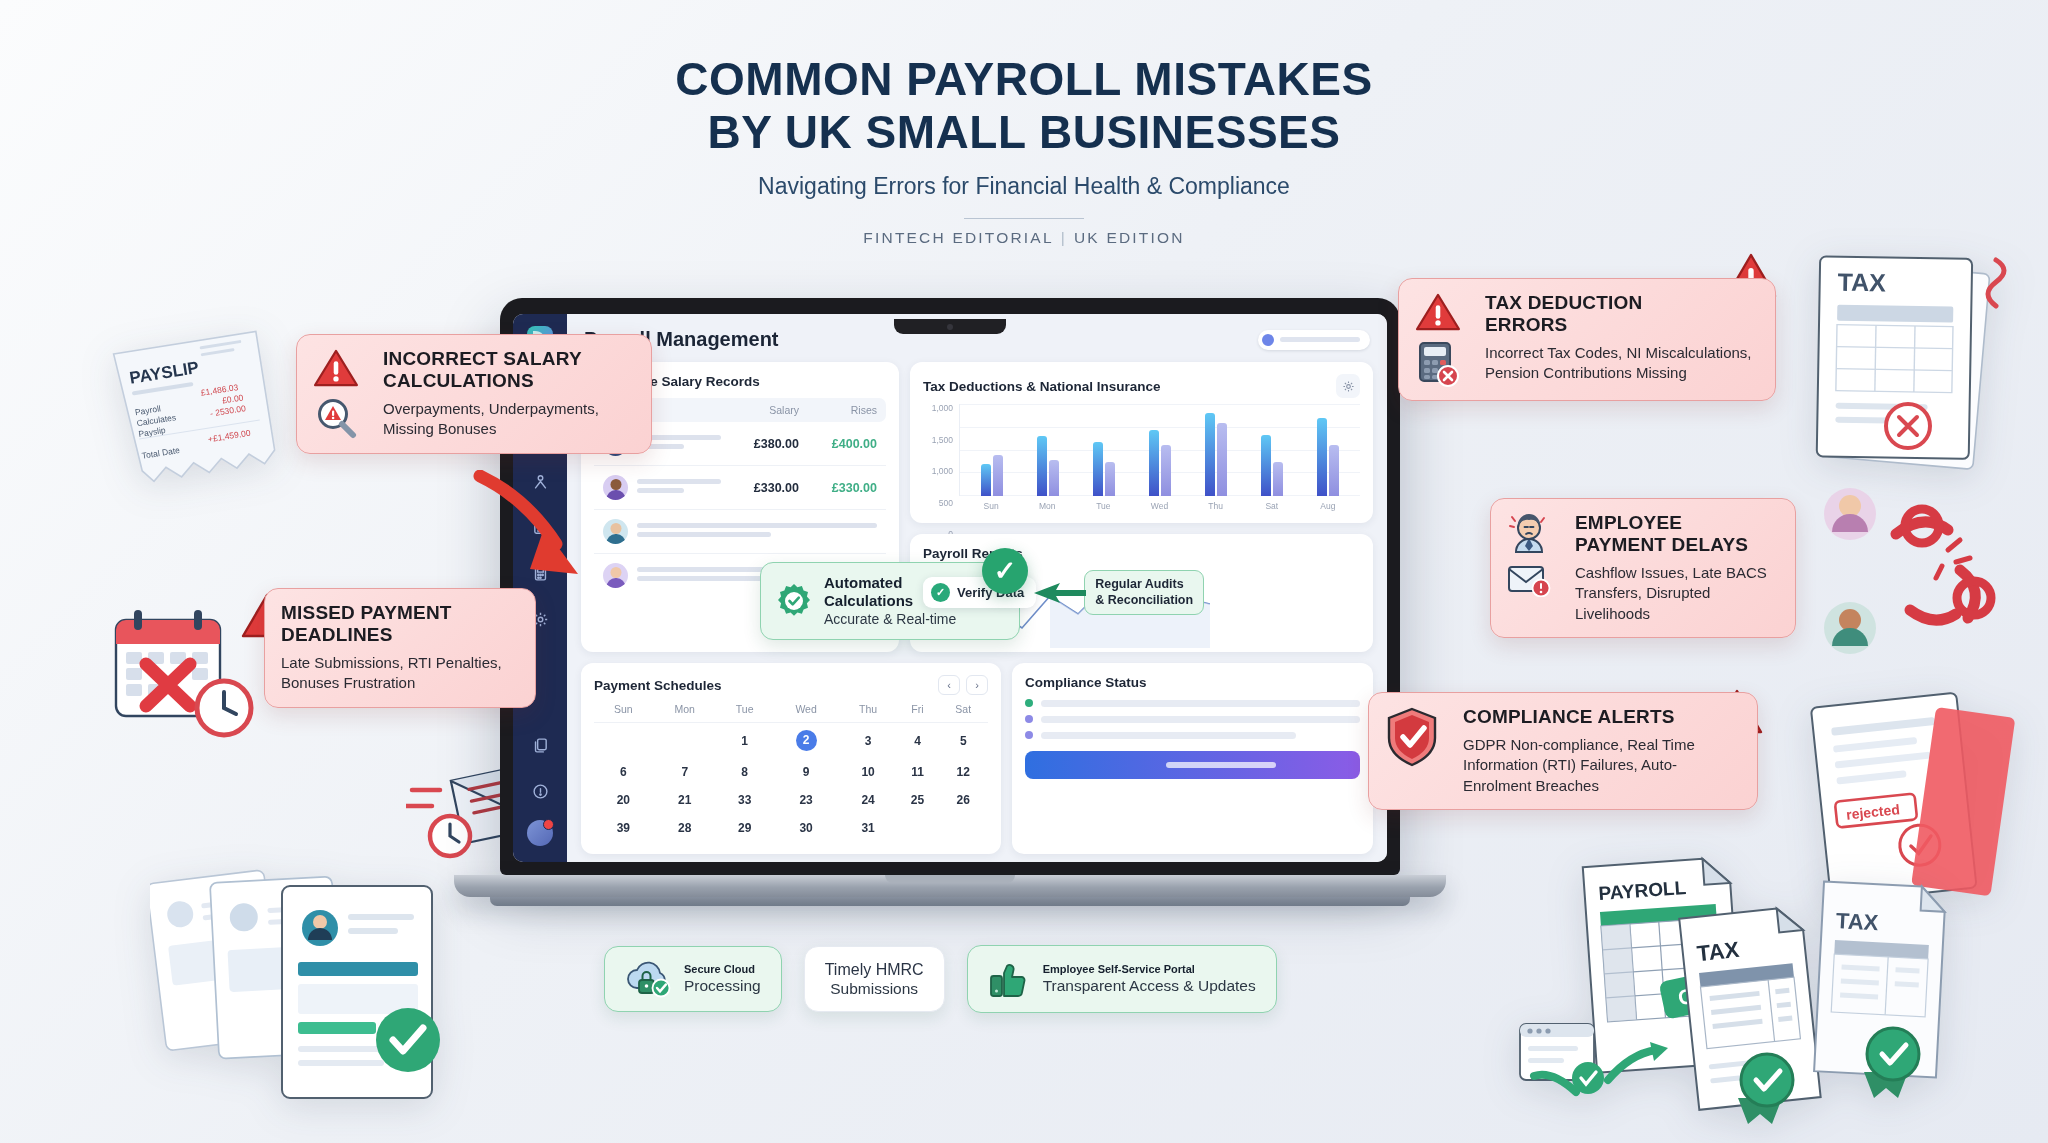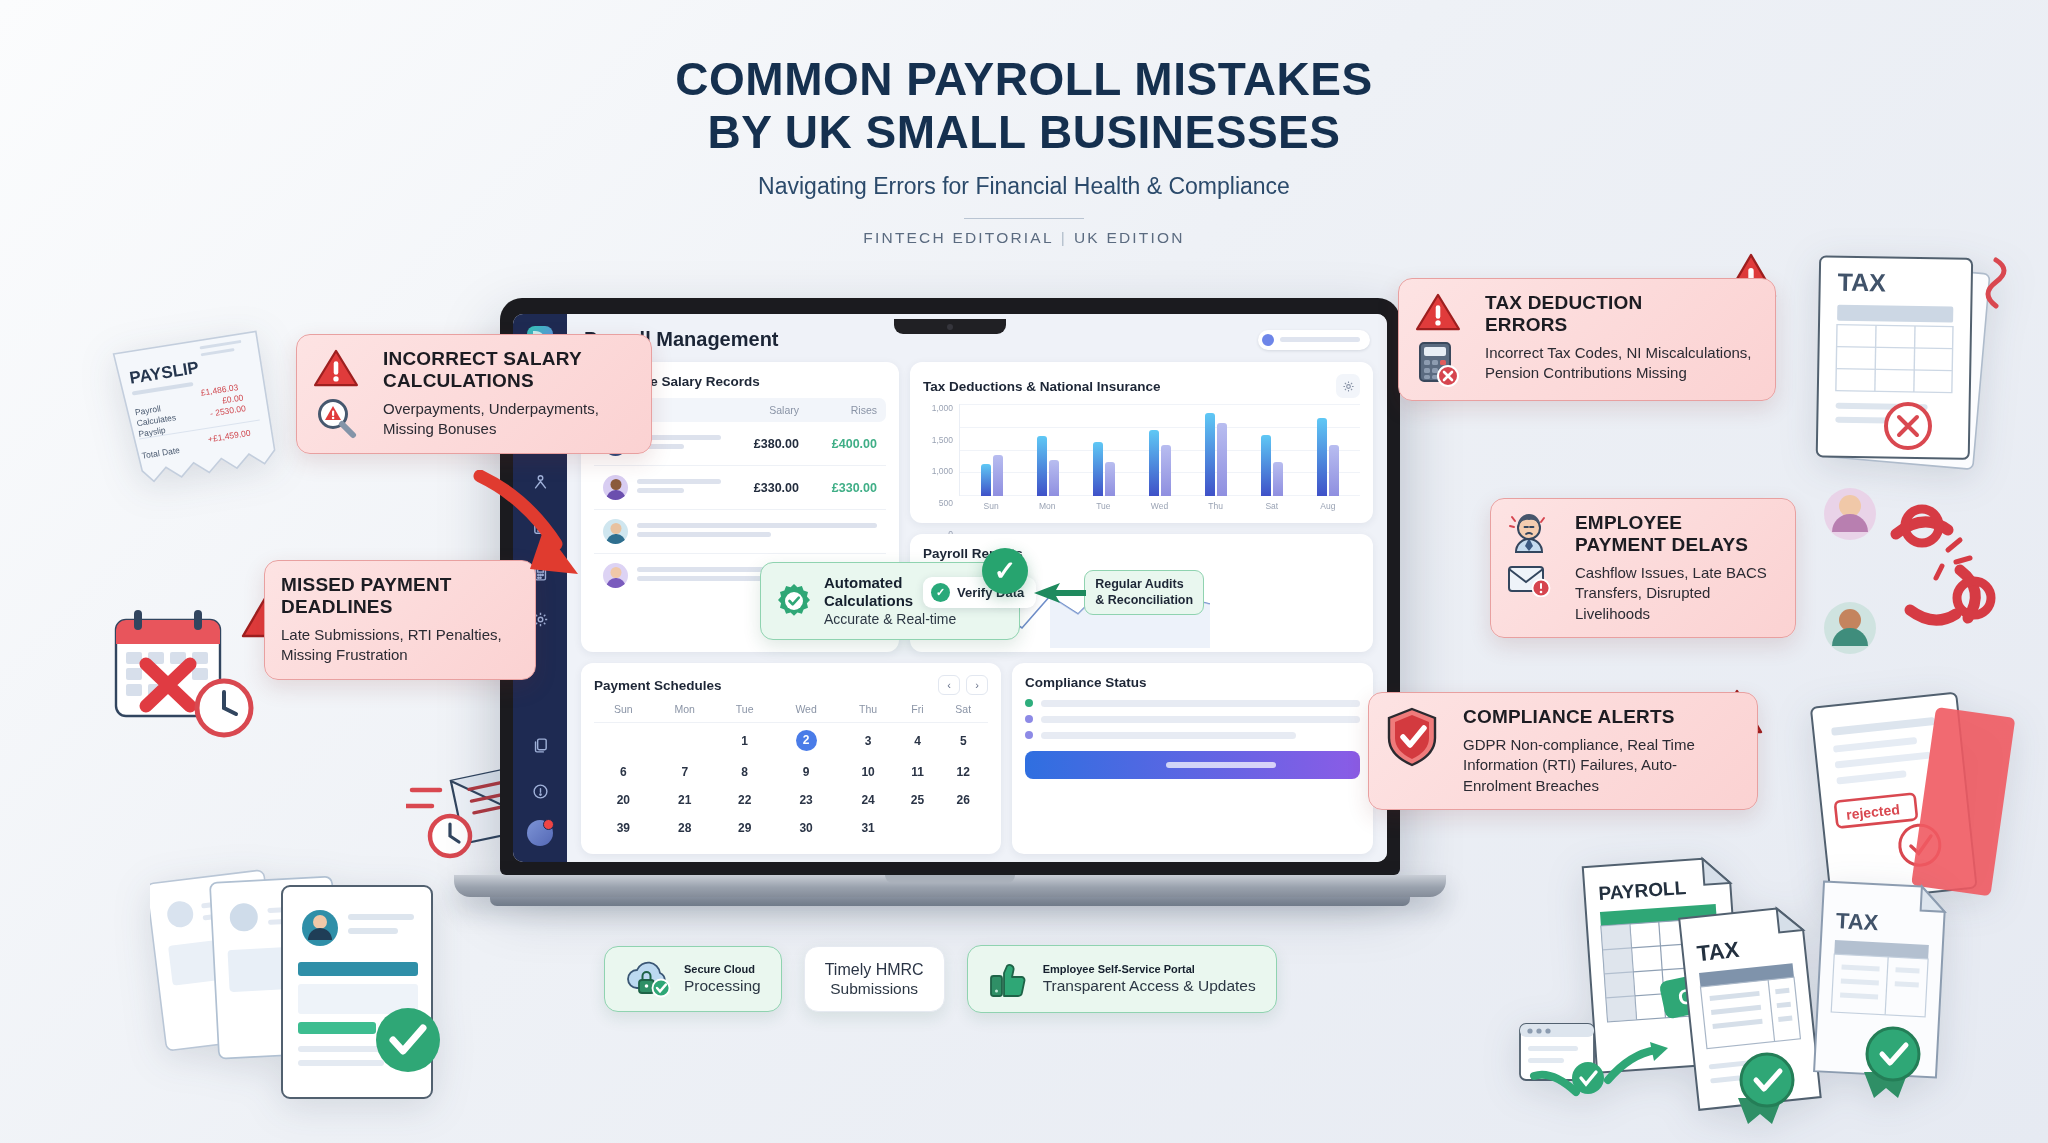--- a/index.html
+++ b/index.html
@@ -141,21 +141,21 @@
              border:1.6px solid #e8a0a0; border-radius:14px; padding:13px 16px;
              box-shadow:0 8px 22px rgba(120,40,40,.14); display:flex; gap:24px; }
   .callout .ctext h3 { font-size:19px; font-weight:700; color:#1c1c22; line-height:1.16;
              letter-spacing:.2px; text-transform:uppercase; }
   .callout .ctext p { font-size:15px; color:#2b2b33; line-height:1.35; margin-top:7px; }
   .icols { display:flex; flex-direction:column; align-items:center; gap:9px; flex:0 0 auto; }
 
   .warn { width:46px; height:40px; position:relative; }
 
   .co-salary   { left:296px; top:334px; width:356px; }
-  .co-missed   { left:264px; top:560px; width:272px; }
+  .co-missed   { left:264px; top:588px; width:272px; }
   .co-tax      { left:1398px; top:278px; width:378px; }
   .co-delays   { left:1490px; top:498px; width:306px; }
   .co-comp     { left:1368px; top:692px; width:390px; }
 
   .tri-badge { position:absolute; width:54px; height:47px; }
   .tri-tax1 { left:1724px; top:252px; }
   .tri-tax2 { left:1400px; top:330px; }
   .tri-comp { left:1710px; top:688px; }
   .tri-missed{ left:240px; top:592px; }
 
@@ -716,21 +716,21 @@
                       <td>7</td>
                       <td>8</td>
                       <td>9</td>
                       <td>10</td>
                       <td>11</td>
                       <td>12</td>
                     </tr>
                     <tr>
                       <td>20</td>
                       <td>21</td>
-                      <td>22</td>
+                      <td>33</td>
                       <td>23</td>
                       <td>24</td>
                       <td>25</td>
                       <td>26</td>
                     </tr>
                     <tr>
                       <td>39</td>
                       <td>28</td>
                       <td>29</td>
                       <td>30</td>
@@ -813,21 +813,21 @@
     <path d="M27 3 L51 44 H3 Z" fill="#e03b3b" stroke="#9e1f1f" stroke-width="2.4" stroke-linejoin="round"></path>
     <rect x="24.3" y="16" width="5.4" height="15" rx="2.7" fill="#fff"></rect>
     <circle cx="27" cy="36" r="3" fill="#fff"></circle>
     </svg>
 
   <div class="callout co-missed">
     <div class="ctext">
       <h3>
         <span>MISSED PAYMENT</span><br><span>DEADLINES</span>
       </h3>
-      <p>Late Submissions, RTI Penalties, Missing Frustration</p>
+      <p>Late Submissions, RTI Penalties, Bonuses Frustration</p>
     </div>
   </div>
 
   <svg class="tri-badge tri-tax1" viewBox="0 0 54 47">
     <path d="M27 3 L51 44 H3 Z" fill="#e03b3b" stroke="#9e1f1f" stroke-width="2.4" stroke-linejoin="round"></path>
     <rect x="24.3" y="16" width="5.4" height="15" rx="2.7" fill="#fff"></rect>
     <circle cx="27" cy="36" r="3" fill="#fff"></circle>
     </svg>
   <svg class="tri-badge tri-tax2" viewBox="0 0 54 47">
     <path d="M27 3 L51 44 H3 Z" fill="#e03b3b" stroke="#9e1f1f" stroke-width="2.4" stroke-linejoin="round"></path>

